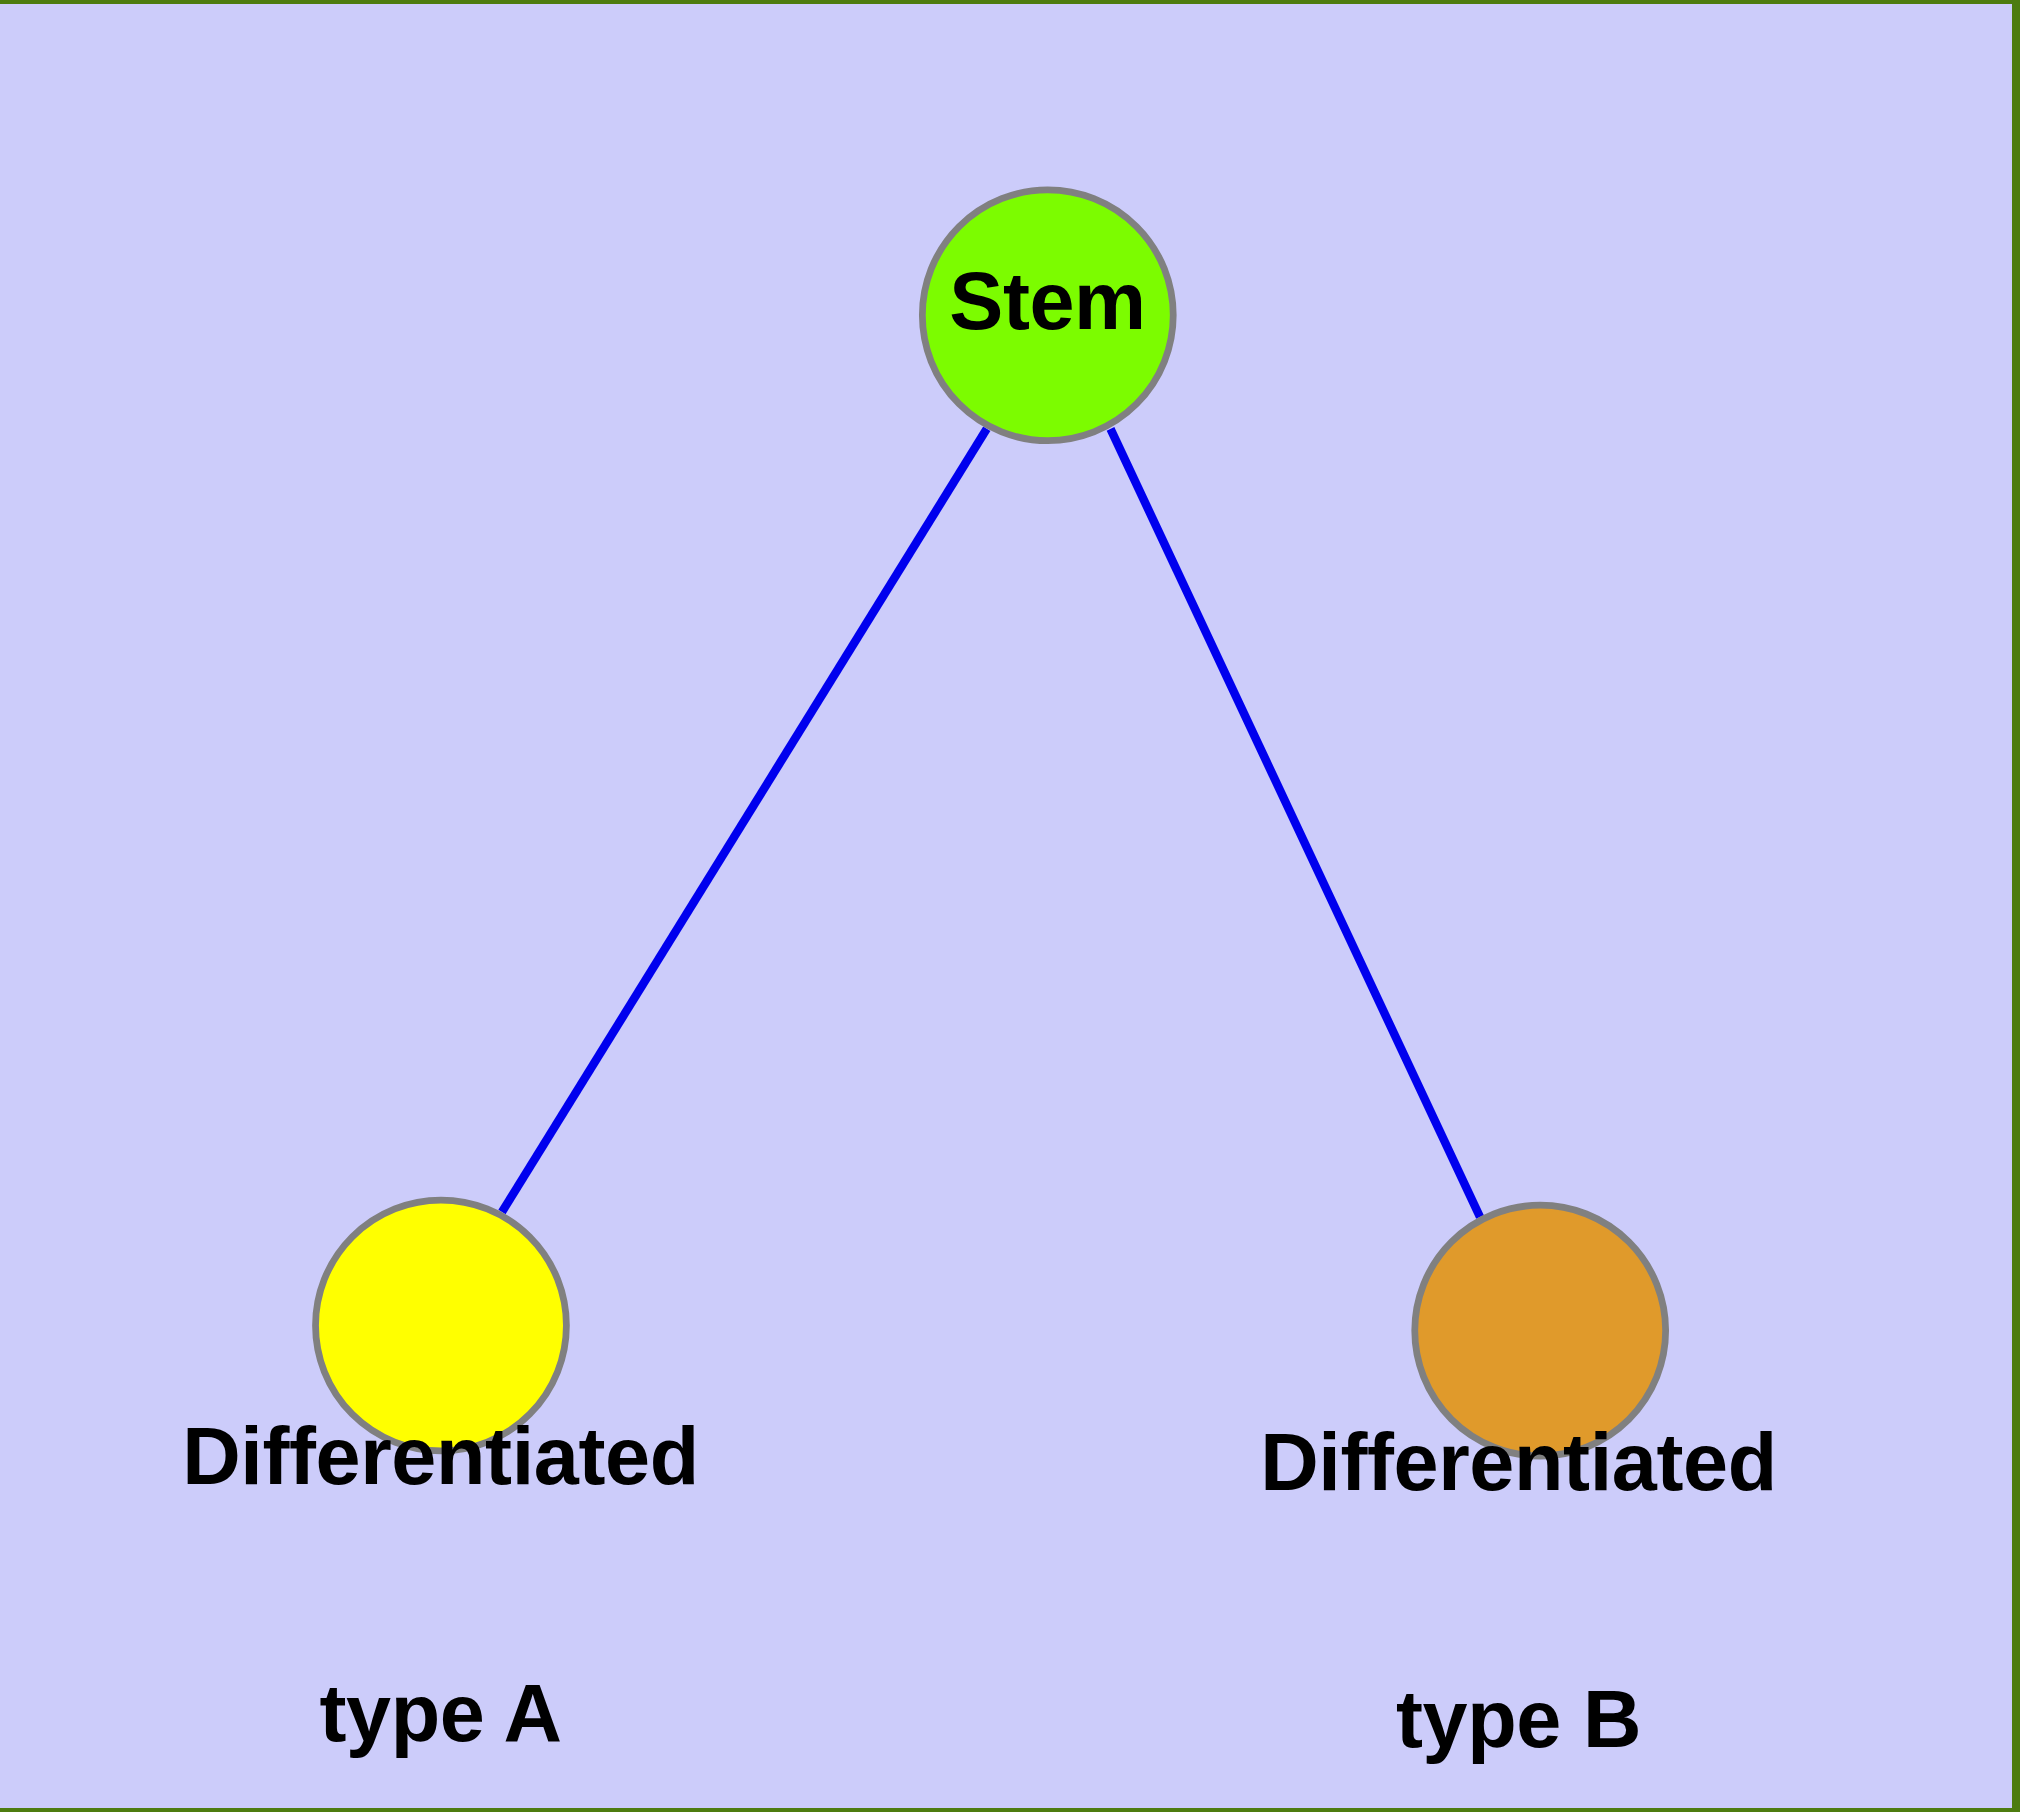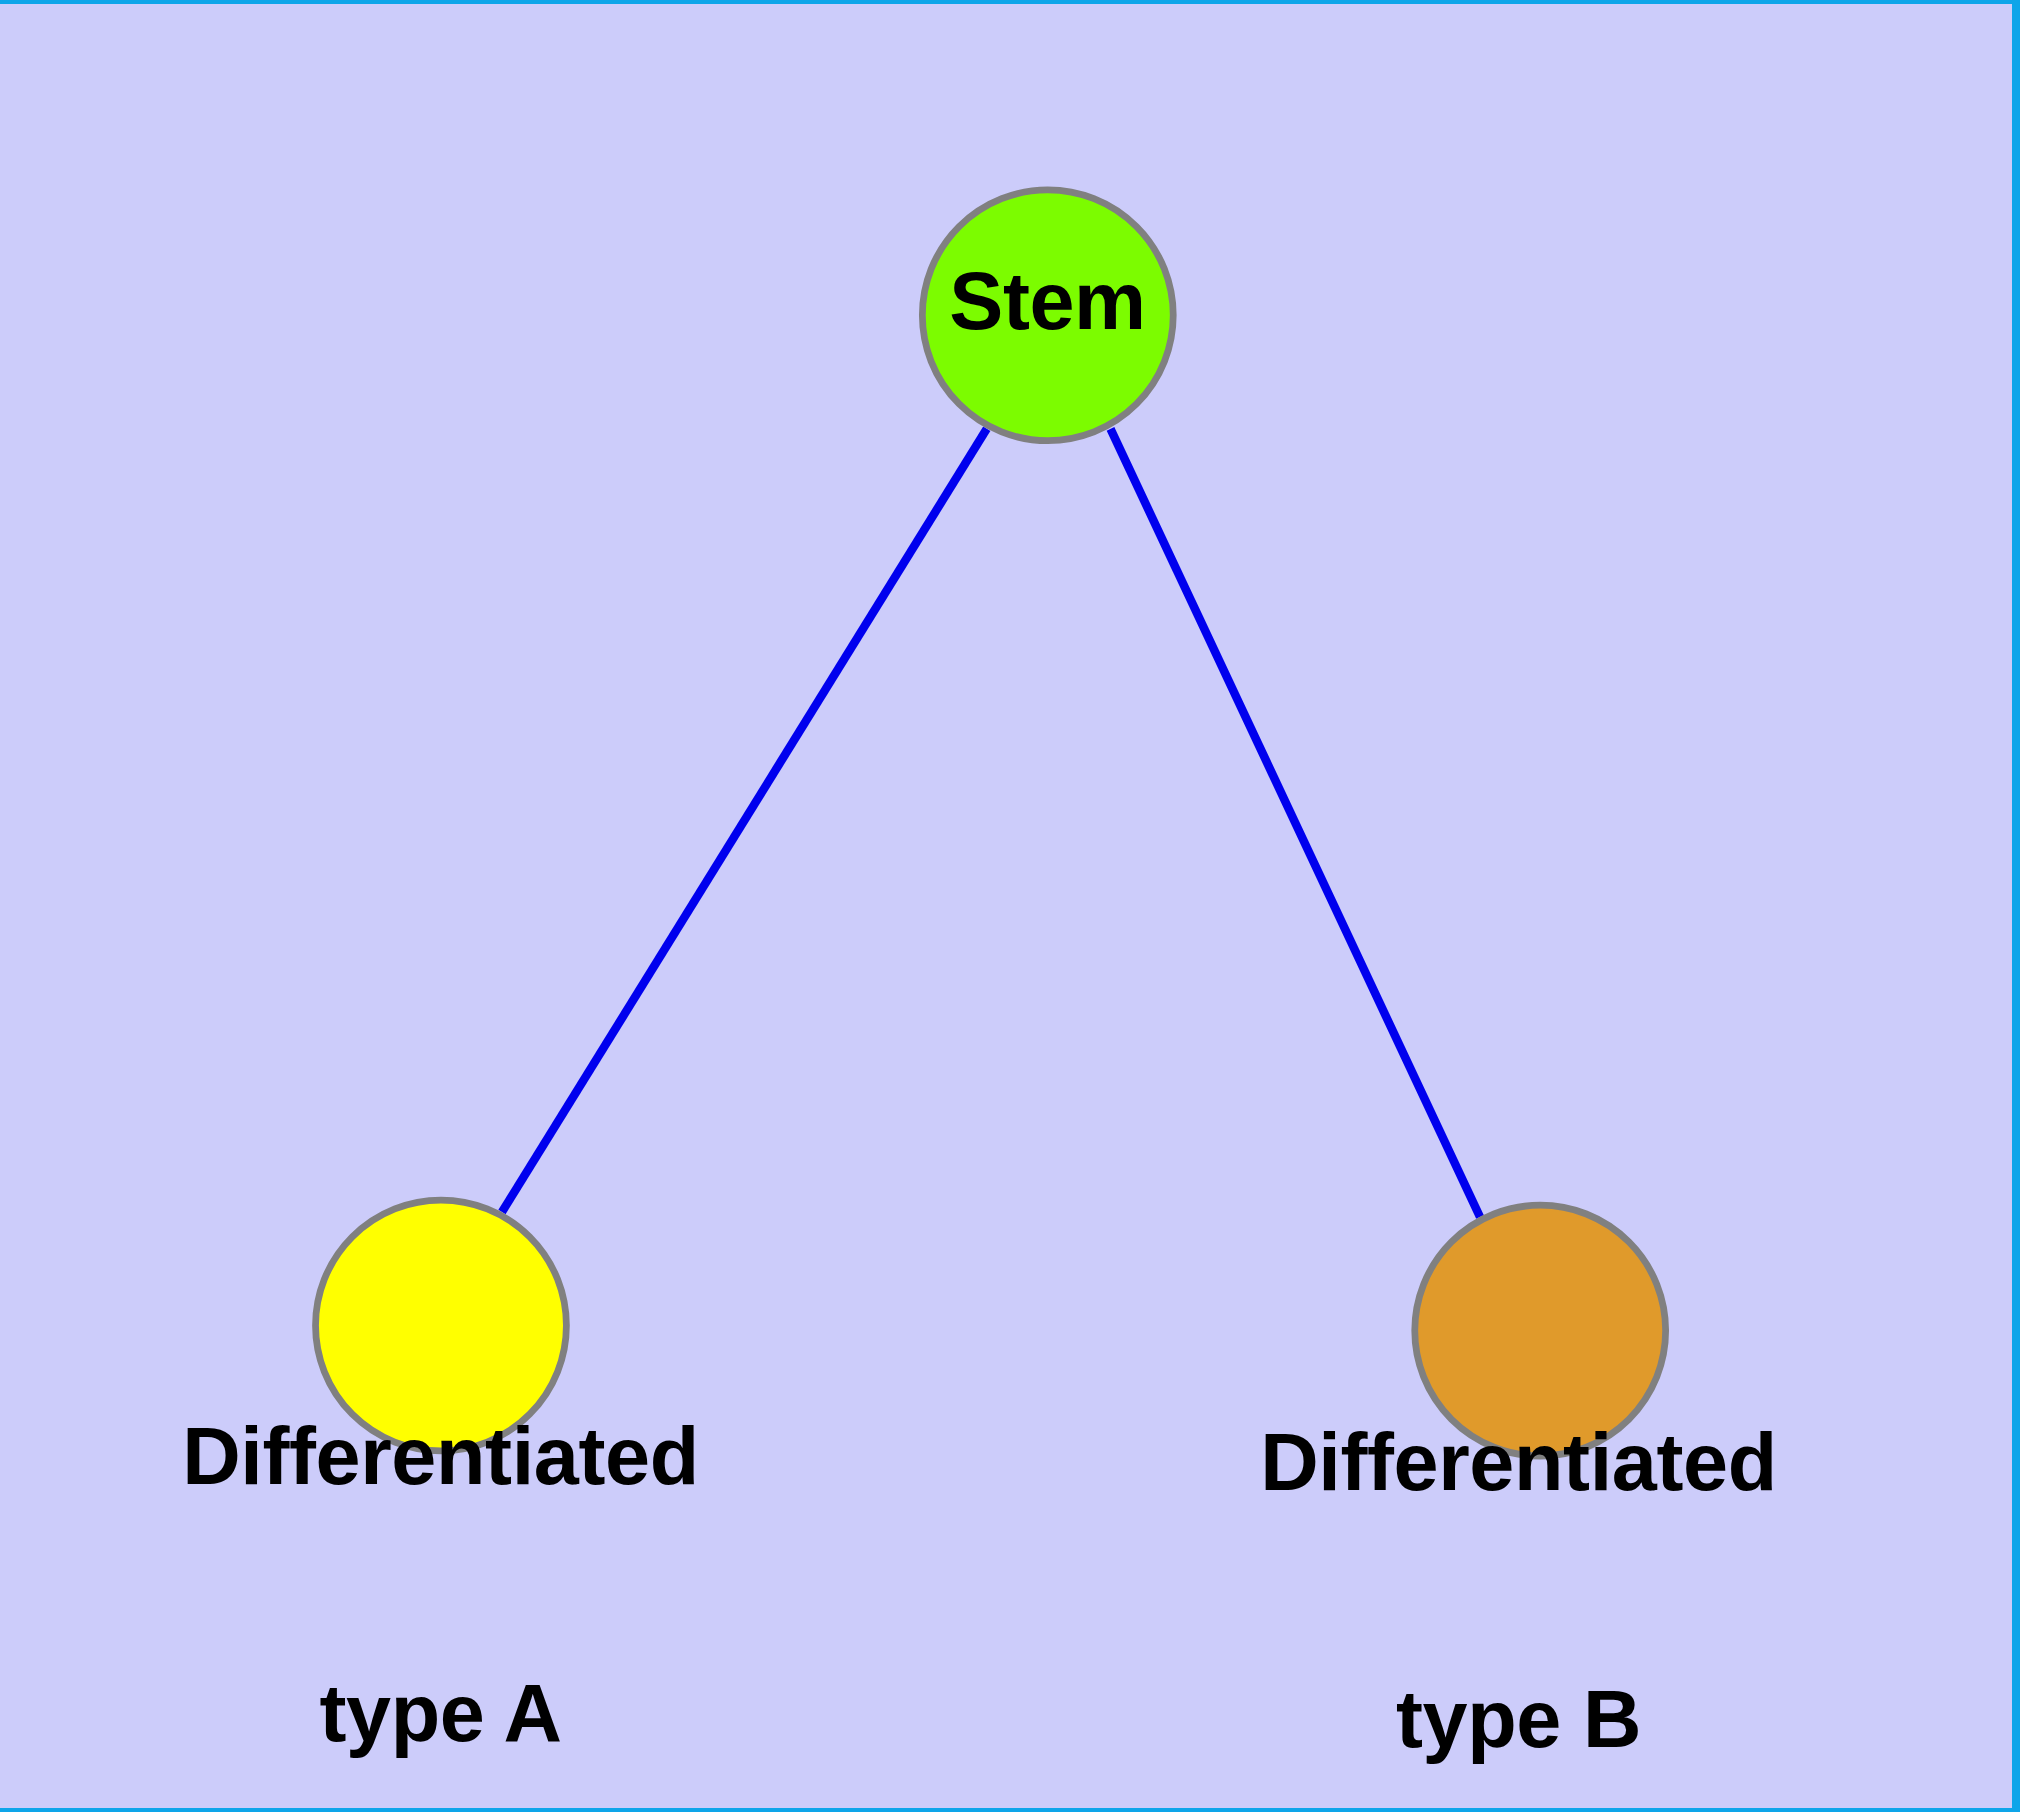--- a/index.html
+++ b/index.html
@@ -5,21 +5,21 @@
   html, body {
     margin: 0;
     padding: 0;
     background: #ffffff;
   }
   #canvas {
     position: relative;
     width: 2021px;
     height: 1812px;
     overflow: hidden;
-    background: #0ea5e9;
+    background: #4d7c0f;
     font-family: "Liberation Sans", sans-serif;
   }
   #plot-bg {
     position: absolute;
     left: 0;
     top: 4.2px;
     width: 2012px;
     height: 1804px;
     background: #ccccfa;
   }

